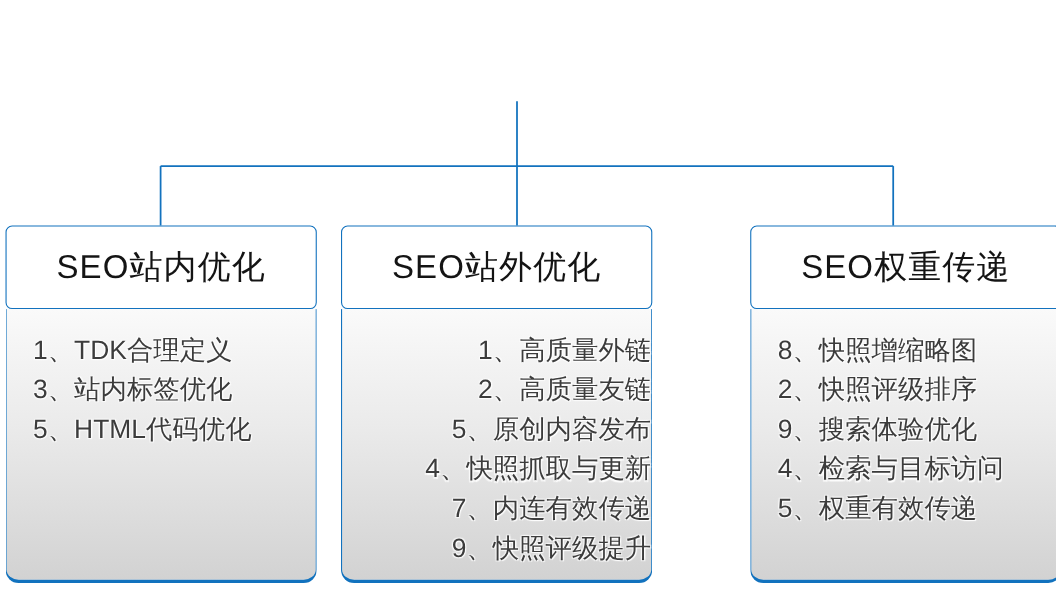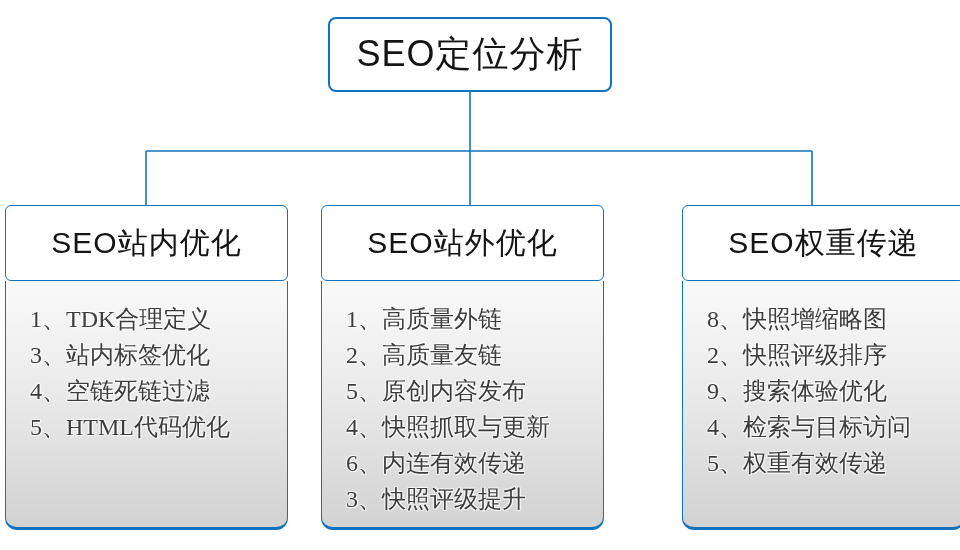--- a/index.html
+++ b/index.html
@@ -56,77 +56,72 @@
   .group-body{
     height:249px;
     box-sizing:border-box;
     margin-top:0px;
     border:1.5px solid var(--accent);
     border-top:none;
     border-bottom-width:3px;
     border-radius:0 0 12px 12px;
     background:linear-gradient(180deg,#fafafa 0%,#eaeaea 45%,#d2d2d2 100%);
     padding:20px 0 0 24px;
-    font-family:Liberation Serif, serif;
   }
   .list-item{
     font-size:24px;
     line-height:36px;
     color:var(--item-text);
     white-space:nowrap;
     text-shadow:
       1px 1px 1px rgba(255,255,255,.95),
       -1px 1px 1px rgba(255,255,255,.75),
       1px -1px 1px rgba(255,255,255,.75),
       -1px -1px 1px rgba(255,255,255,.6);
   }
   #group-0{left:5px;}
-  #group-1{left:321px;}
+  #group-1{left:310px;text-align:right;}
   #group-2{left:682px;}
 </style>
 </head>
 <body>
 
 <div class="canvas">
 
   <svg class="connectors" viewBox="0 0 960 550" xmlns="http://www.w3.org/2000/svg">
     <line x1="470" y1="92" x2="470" y2="151"></line>
     <line x1="146" y1="151" x2="812" y2="151"></line>
     <line x1="146" y1="151" x2="146" y2="205"></line>
     <line x1="470" y1="151" x2="470" y2="205"></line>
     <line x1="812" y1="151" x2="812" y2="205"></line>
   </svg>
 
-  <div class="top-box">
-    <span>SEO定位分析</span>
-  </div>
 
   <div class="group" id="group-0">
     <div class="group-header">
       <span>SEO站内优化</span>
     </div>
     <div class="group-body">
       <div class="list-item">1、TDK合理定义</div>
       <div class="list-item">3、站内标签优化</div>
-      <div class="list-item">4、空链死链过滤</div>
       <div class="list-item">5、HTML代码优化</div>
     </div>
   </div>
 
   <div class="group" id="group-1">
     <div class="group-header">
       <span>SEO站外优化</span>
     </div>
     <div class="group-body">
       <div class="list-item">1、高质量外链</div>
       <div class="list-item">2、高质量友链</div>
       <div class="list-item">5、原创内容发布</div>
       <div class="list-item">4、快照抓取与更新</div>
-      <div class="list-item">6、内连有效传递</div>
-      <div class="list-item">3、快照评级提升</div>
+      <div class="list-item">7、内连有效传递</div>
+      <div class="list-item">9、快照评级提升</div>
     </div>
   </div>
 
   <div class="group" id="group-2">
     <div class="group-header">
       <span>SEO权重传递</span>
     </div>
     <div class="group-body">
       <div class="list-item">8、快照增缩略图</div>
       <div class="list-item">2、快照评级排序</div>

